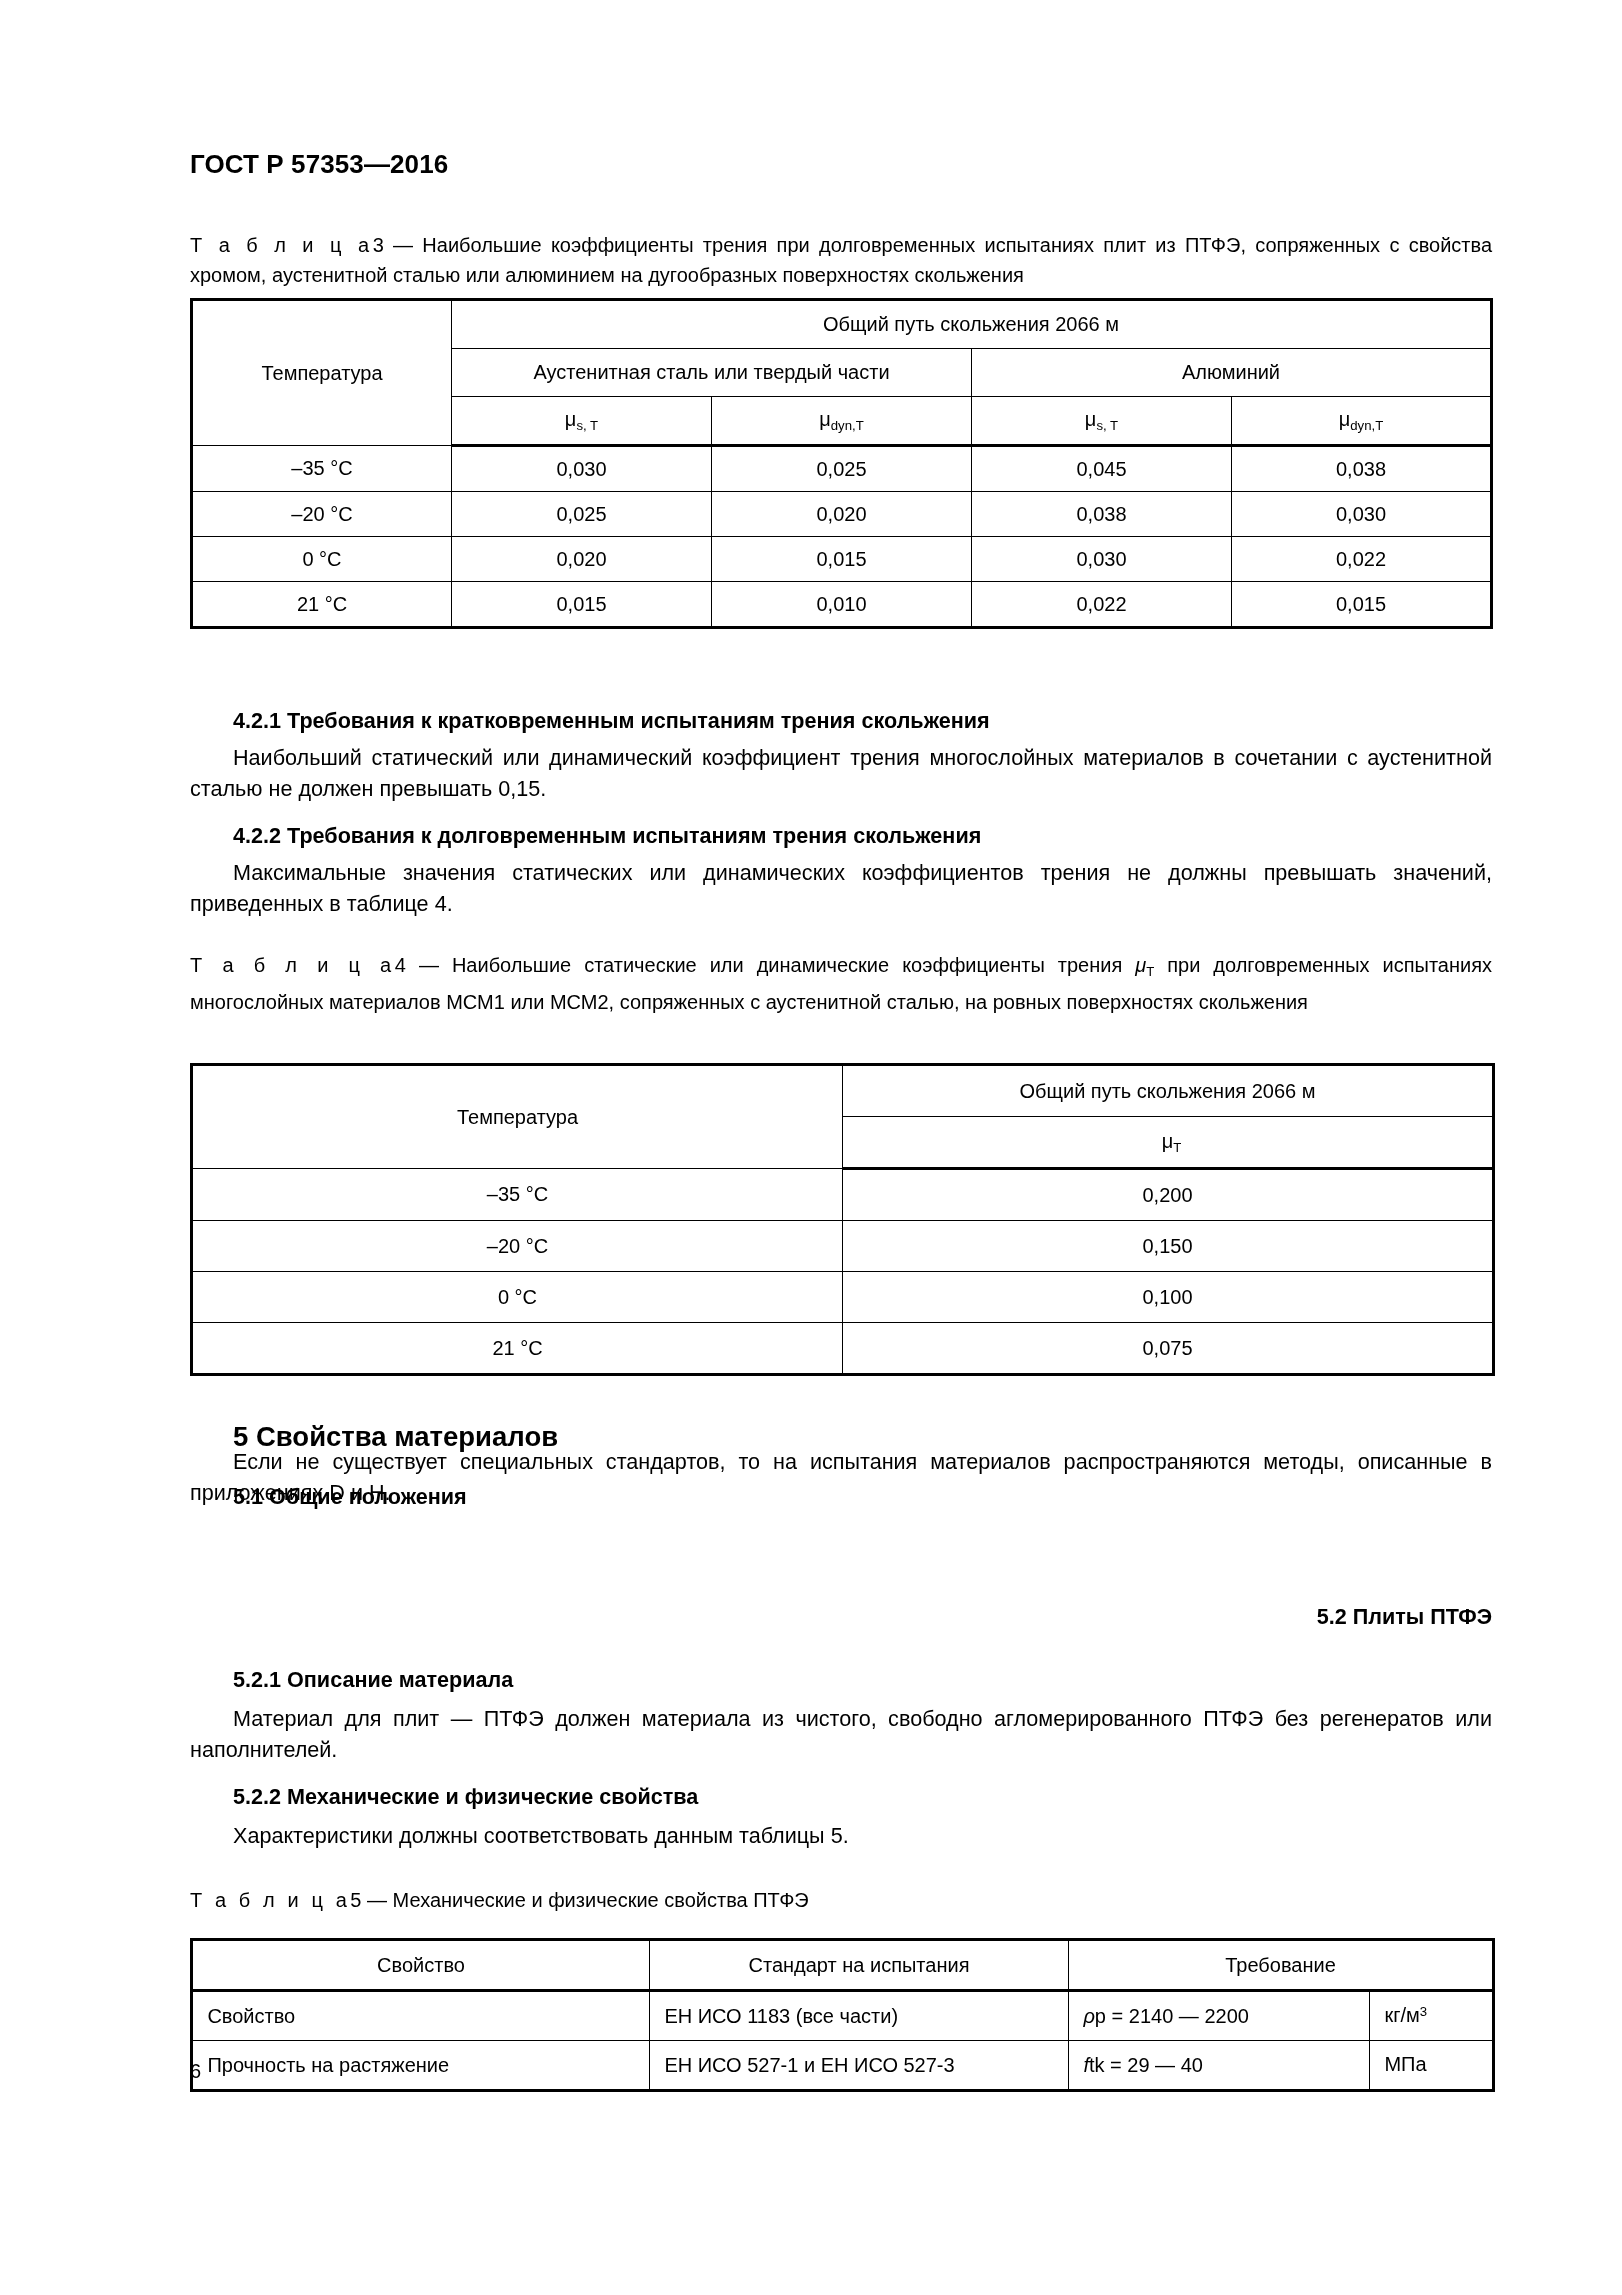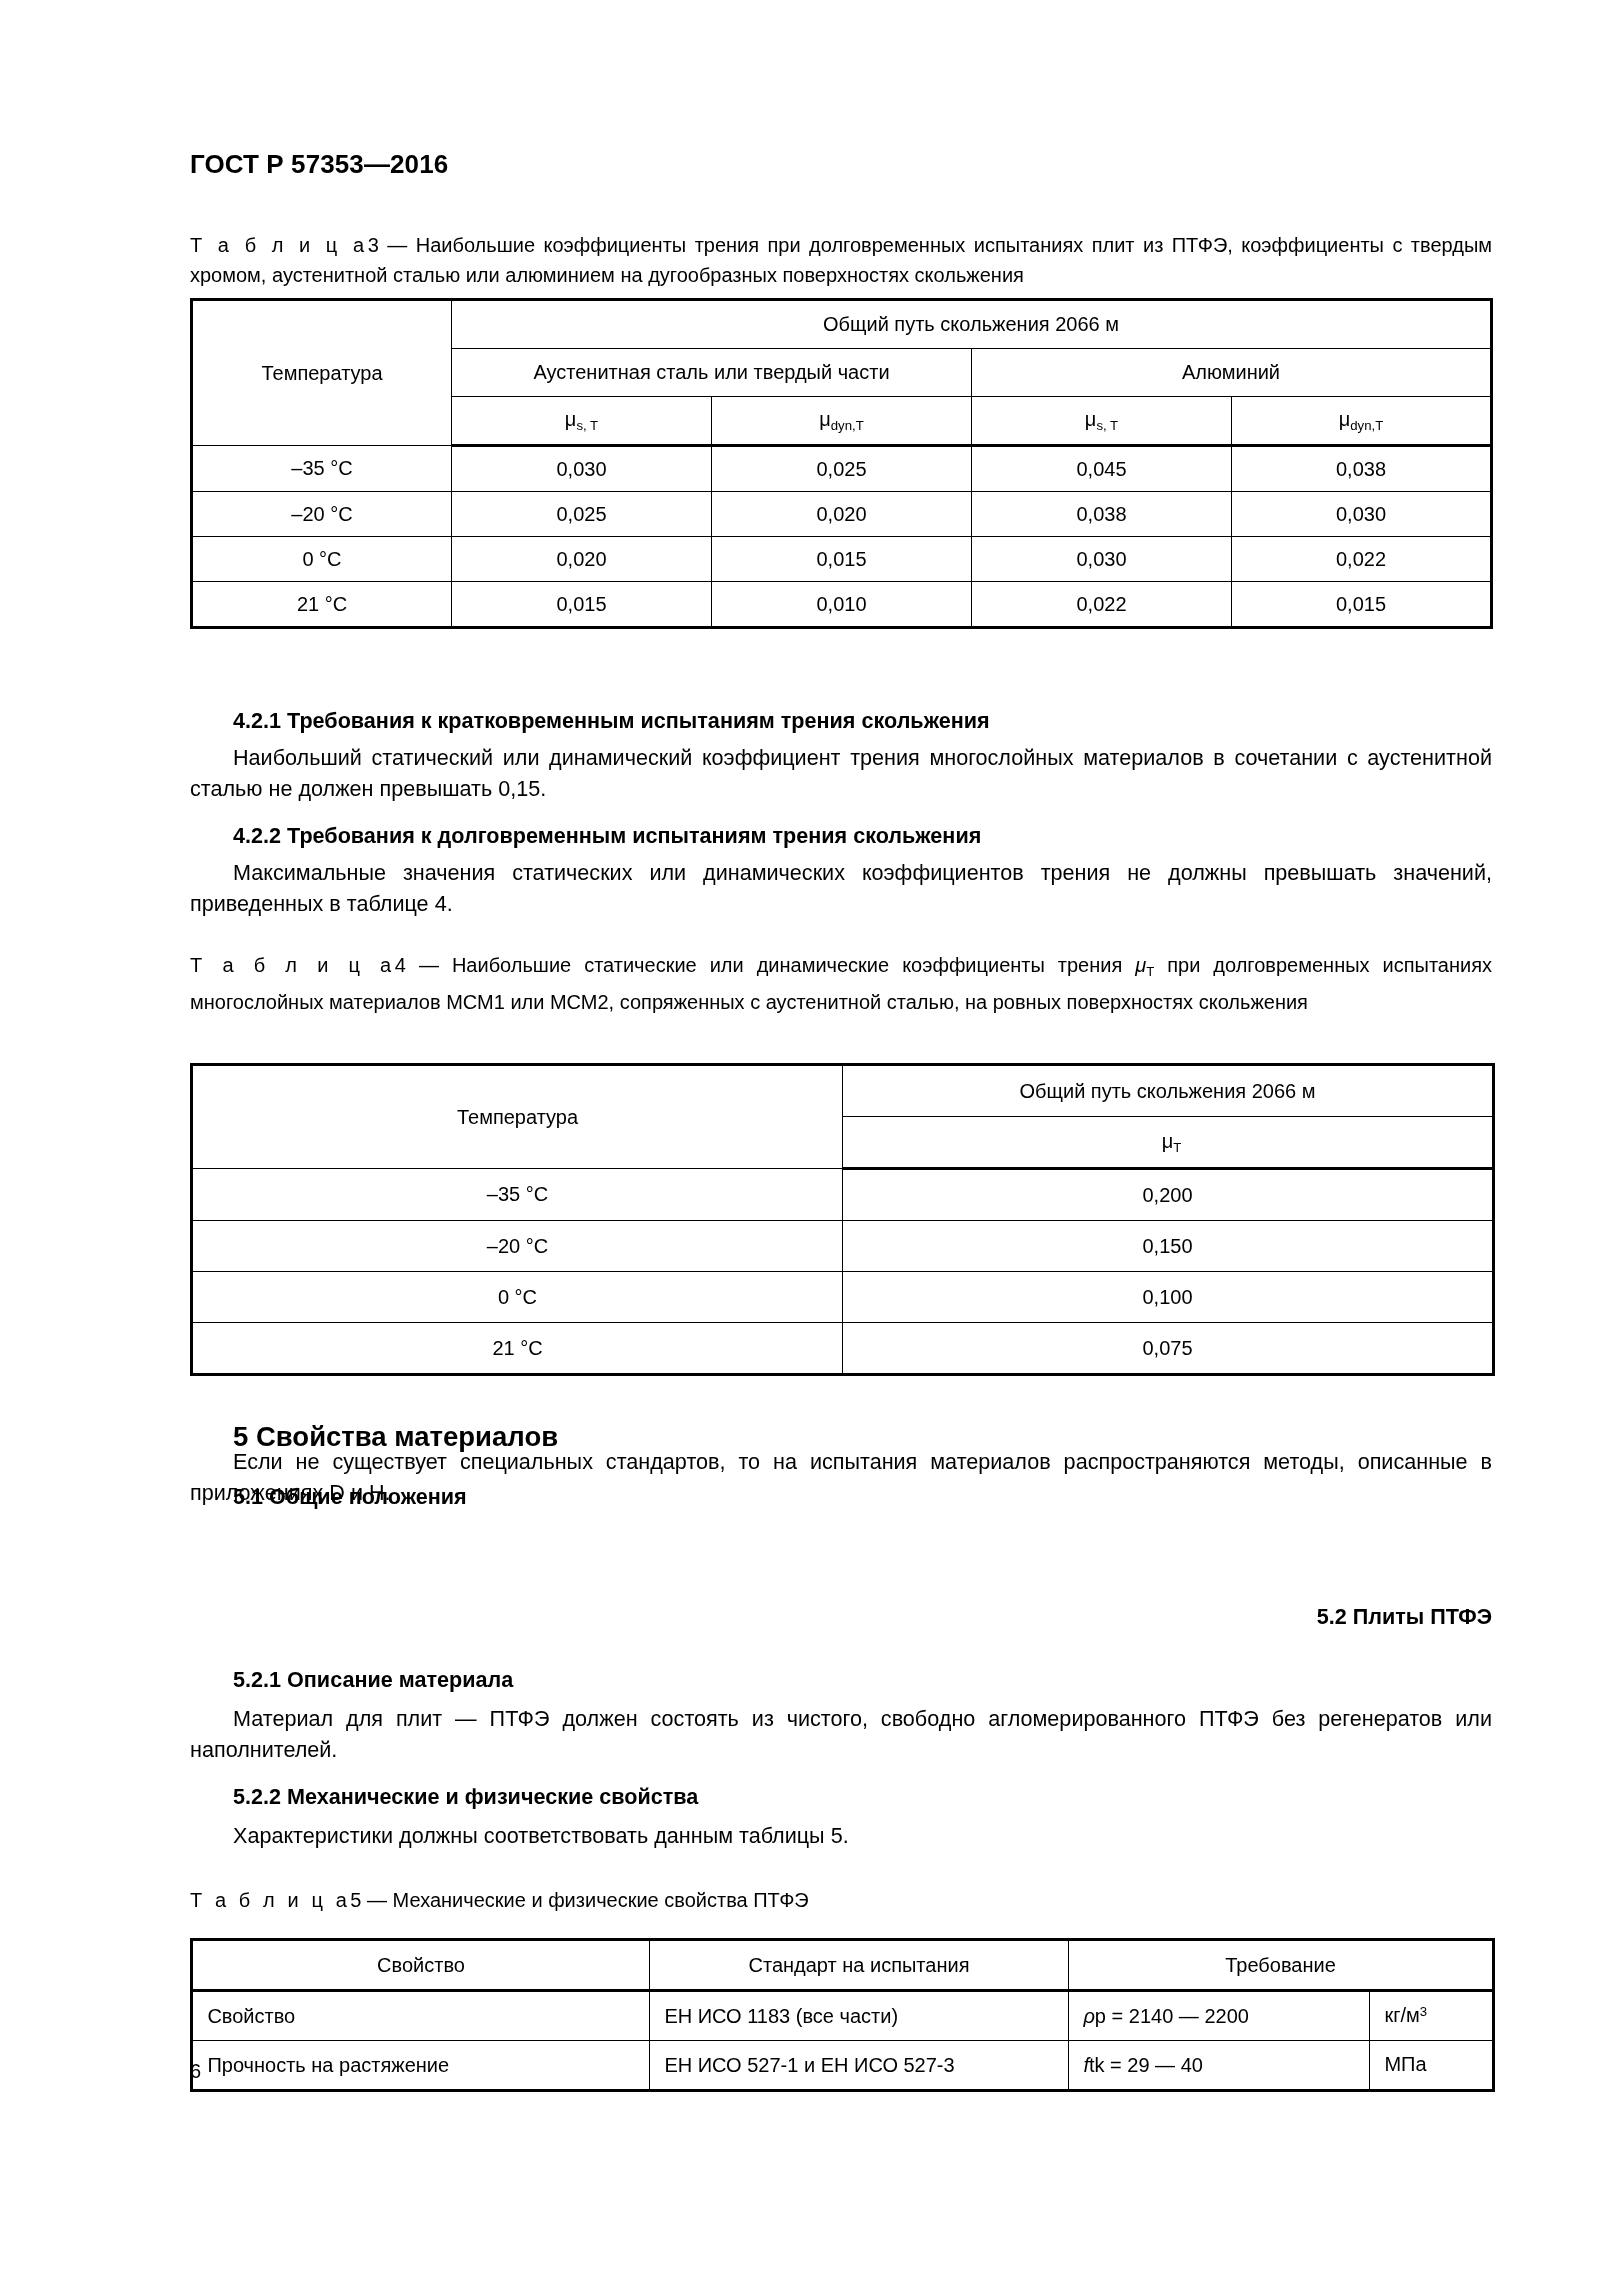--- a/index.html
+++ b/index.html
@@ -112,21 +112,21 @@
   }
 </style>
 </head>
 <body>
 
 <div class="page">
 
   <div class="doc-header">ГОСТ Р 57353—2016</div>
 
   <div class="blk" style="top:230px;">
-    <p class="caption"><span class="tbl-word">Т а б л и ц а</span><span>3</span> <span>—</span> <span>Наибольшие коэффициенты трения при долговременных испытаниях плит из ПТФЭ, коэффициенты с твердым хромом, аустенитной сталью или алюминием на дугообразных поверхностях скольжения</span></p>
+    <p class="caption"><span class="tbl-word">Т а б л и ц а</span><span>3</span> <span>—</span> <span>Наибольшие коэффициенты трения при долговременных испытаниях плит из ПТФЭ, сопряженных с свойства хромом, аустенитной сталью или алюминием на дугообразных поверхностях скольжения</span></p>
   </div>
 
   <div class="blk" style="top:298px;">
     <table class="gost t3">
       <colgroup>
         <col style="width:260px">
         <col style="width:260px">
         <col style="width:260px">
         <col style="width:260px">
         <col style="width:260px">
@@ -259,21 +259,21 @@
 
   <div class="blk" style="top:1604px;text-align:right;">
     <p class="h3">5.2  Плиты ПТФЭ</p>
   </div>
 
   <div class="blk" style="top:1667px;">
     <p class="h3">5.2.1  Описание материала</p>
   </div>
 
   <div class="blk" style="top:1703px;">
-    <p class="para">Материал для плит — ПТФЭ должен состоять из чистого, свободно агломерированного ПТФЭ без регенератов или наполнителей.</p>
+    <p class="para">Материал для плит — ПТФЭ должен материала из чистого, свободно агломерированного ПТФЭ без регенератов или наполнителей.</p>
   </div>
 
   <div class="blk" style="top:1784px;">
     <p class="h3">5.2.2  Механические и физические свойства</p>
   </div>
 
   <div class="blk" style="top:1820px;">
     <p class="para">Характеристики должны соответствовать данным таблицы 5.</p>
   </div>
 

